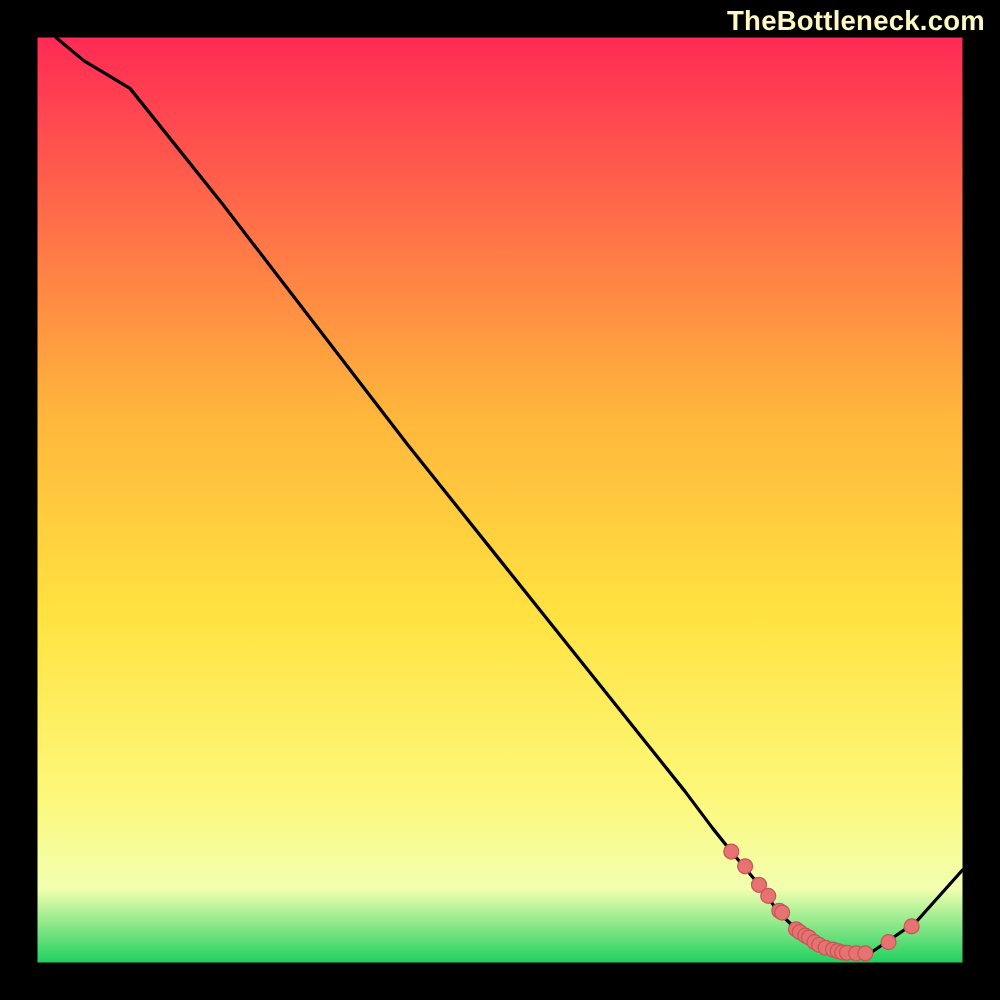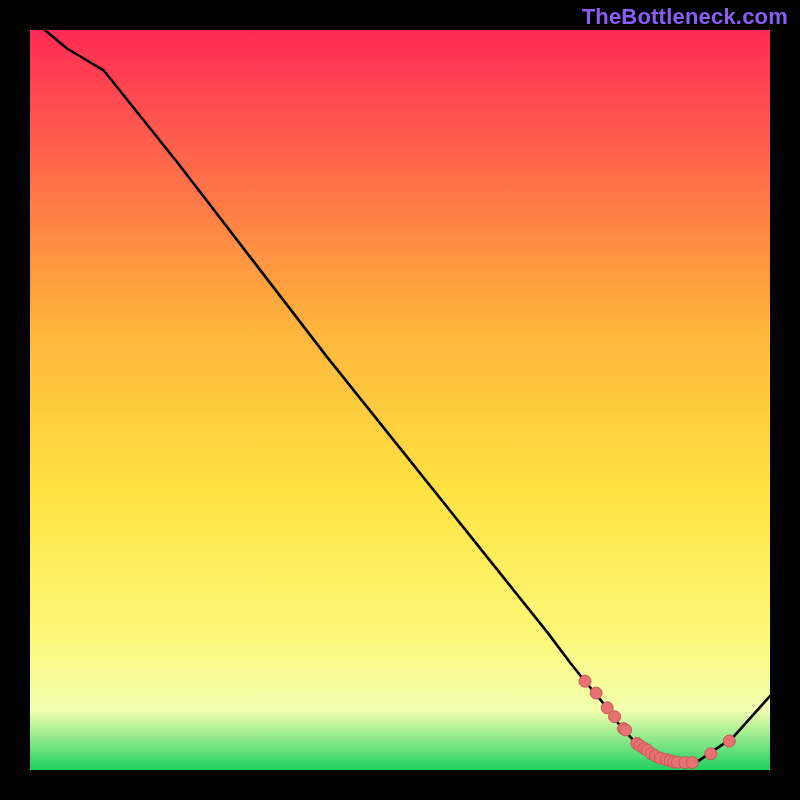--- a/index.html
+++ b/index.html
@@ -19,21 +19,21 @@
   svg {
     display: block;
   }
   .watermark {
     position: absolute;
     top: 4px;
     right: 12px;
     font-family: Arial, Helvetica, sans-serif;
     font-size: 22px;
     font-weight: 600;
-    color: #8b5cf6;
+    color: #fef9c3;
     letter-spacing: 0.2px;
     user-select: none;
   }
 </style>
 </head>
 <body>
 
 <div class="stage">
   <svg id="chart-svg" width="800" height="800" viewBox="0 0 800 800">
     <defs>

